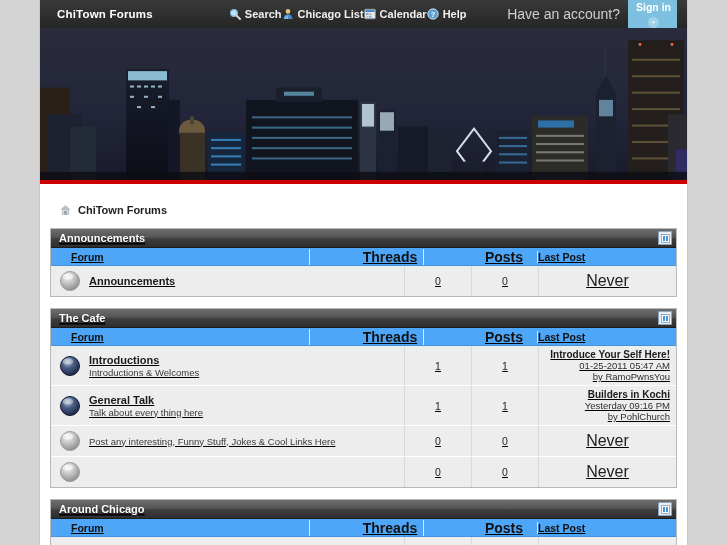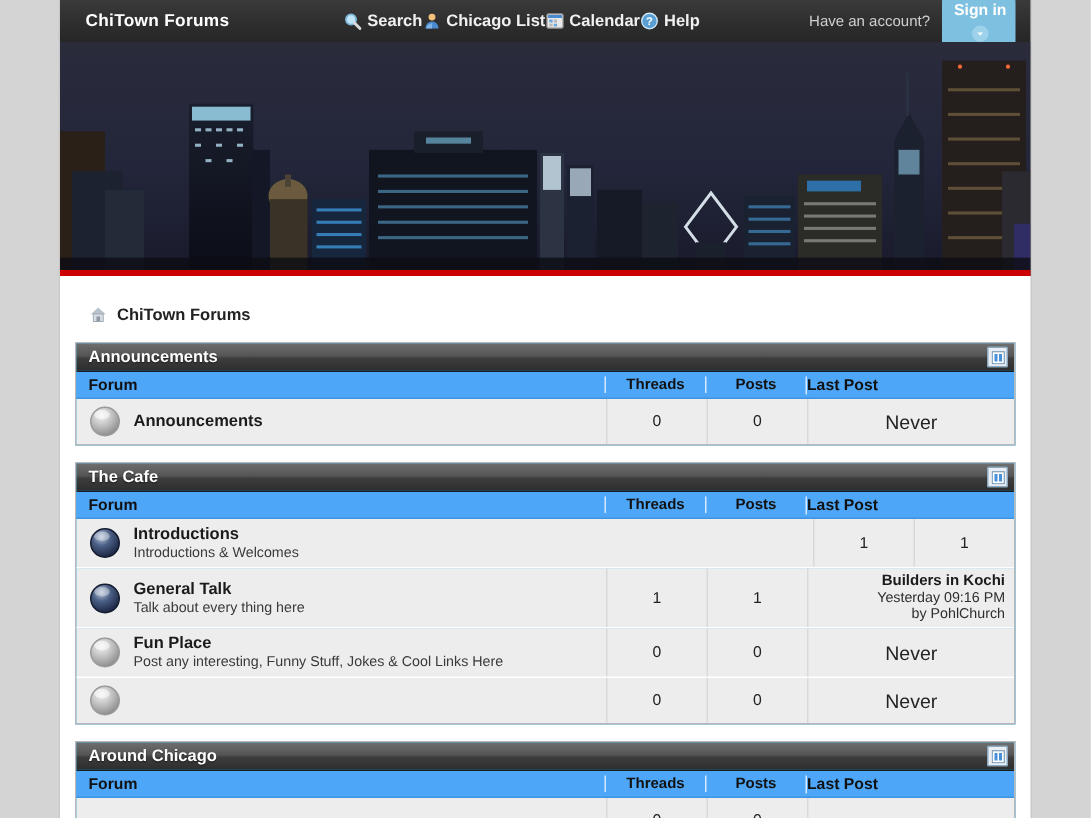--- a/index.html
+++ b/index.html
@@ -61,21 +61,21 @@
   .icon { display: inline-block; flex: 0 0 auto; line-height: 0; }
 
   .account-area {
     margin-left: auto;
     display: flex;
     align-items: center;
     gap: 8px;
   }
   .account-text {
     color: #cfcfcf;
-    font-size: 10px;
+    font-size: 14px;
     white-space: nowrap;
     margin-left: 15px;
   }
   .signin-btn {
     background: #7ec0e0;
     color: #ffffff;
     font-size: 10.5px;
     font-weight: bold;
     border-radius: 3px;
     padding: 3px 6px 3px 8px;
@@ -120,21 +120,22 @@
   .breadcrumb-label {
     font-size: 11px;
     font-weight: bold;
     color: #222222;
   }
 
   
   .cat {
     margin-bottom: 11px;
     border: 1px solid #b8b8b8;
-    background: #0ea5e9;
+    background: #e5e5e5;
+    text-decoration: underline;
   }
   .cat-head {
     height: 18px;
     background: linear-gradient(to bottom, #6e6e6e 0%, #555555 45%, #3d3d3d 55%, #2e2e2e 100%);
     display: flex;
     align-items: center;
     padding: 0 4px 0 8px;
     border-bottom: 1px solid #1d1d1d;
   }
   .cat-title {
@@ -157,32 +158,33 @@
 
   .cat-cols {
     display: flex;
     background: #4da6f7;
     height: 17px;
     align-items: center;
     border-bottom: 1px solid #3f93e0;
   }
   .col-forum {
     flex: 1 1 auto;
-    padding-left: 8px;
+    padding-left: 20px;
     font-size: 10.5px;
     font-weight: bold;
     color: #111111;
   }
   .col-n {
     width: 66px;
     text-align: center;
-    font-size: 10px;
+    font-size: 14px;
     font-weight: bold;
     color: #111111;
     border-left: 1px solid #d6e9fc;
+    padding-left: 47px;
   }
   .col-last {
     width: 138px;
     font-size: 10.5px;
     font-weight: bold;
     color: #111111;
     border-left: 1px solid #d6e9fc;
   }
 
   
@@ -225,21 +227,21 @@
     width: 138px;
     border-left: 1px solid #d9d9d9;
     display: flex;
     flex-direction: column;
     align-items: center;
     justify-content: center;
     padding: 3px 6px;
     box-sizing: border-box;
   }
   .fr-last.never {
-    font-size: 13px;
+    font-size: 16px;
     color: #222222;
   }
   .lp-title {
     font-size: 10px;
     font-weight: bold;
     color: #1b1b1b;
     width: 100%;
     text-align: right;
     cursor: pointer;
   }
@@ -519,20 +521,25 @@
   <circle cx="11" cy="11" r="9.5" fill="url(#gnew)" stroke="#151c30" stroke-width="1"></circle>
   <ellipse cx="9" cy="6.5" rx="5.2" ry="3.1" fill="#ffffff" opacity=".35"></ellipse>
                 </svg></span>
               <span class="fr-texts">
                 <span class="fr-name">Introductions</span>
                 <span class="fr-desc">Introductions &amp; Welcomes</span>
               </span>
             </div>
             <div class="fr-n">1</div>
             <div class="fr-n">1</div>
+            <div class="fr-last">
+              <span class="lp-title">Introduce Your Self Here!</span>
+              <span class="lp-date">01-25-2011 05:47 AM</span>
+              <span class="lp-by">by RamoPwnsYou</span>
+            </div>
           </div>
           <div class="forum-row">
             <div class="fr-main">
               <span class="icon"><svg width="22" height="22" viewBox="0 0 22 22">
   <defs>
                     <radialGradient id="gnew" cx="38%" cy="28%" r="72%">
     <stop offset="0%" stop-color="#b8c6da"></stop>
                       <stop offset="45%" stop-color="#4a5f85"></stop>
     <stop offset="100%" stop-color="#1c2744"></stop>
                     </radialGradient>
@@ -560,21 +567,20 @@
                     <radialGradient id="gold" cx="38%" cy="28%" r="72%">
     <stop offset="0%" stop-color="#f2f2f2"></stop>
                       <stop offset="50%" stop-color="#c4c4c4"></stop>
     <stop offset="100%" stop-color="#8f8f8f"></stop>
                     </radialGradient>
                   </defs>
   <circle cx="11" cy="11" r="9.5" fill="url(#gold)" stroke="#9a9a9a" stroke-width="1"></circle>
   <ellipse cx="9" cy="6.5" rx="5.2" ry="3.1" fill="#ffffff" opacity=".55"></ellipse>
                 </svg></span>
               <span class="fr-texts">
-                <span class="fr-name">Fun Place</span>
                 <span class="fr-desc">Post any interesting, Funny Stuff, Jokes &amp; Cool Links Here</span>
               </span>
             </div>
             <div class="fr-n">0</div>
             <div class="fr-n">0</div>
             <div class="fr-last never">
               <span>Never</span>
             </div>
           </div>
           <div class="forum-row">

